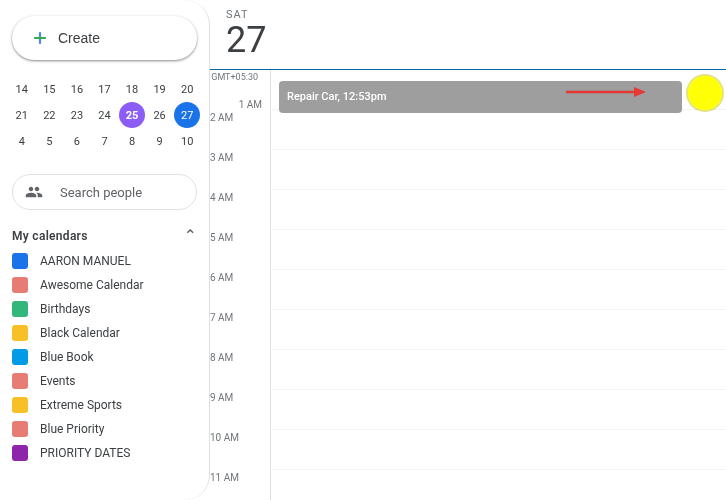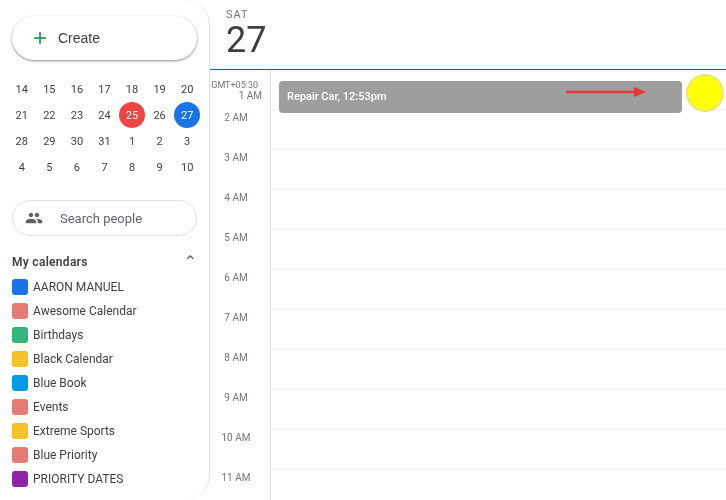--- a/index.html
+++ b/index.html
@@ -59,23 +59,23 @@
       display: flex;
       align-items: center;
       justify-content: center;
       font-size: 11px;
       color: #3c4043;
       border-radius: 50%;
       cursor: pointer;
     }
 
     .mini-cal-cell.today {
-      background: #ef4444;
+      background: #8b5cf6;
       color: #fff;
-      font-weight: 400;
+      font-weight: 700;
     }
 
     .mini-cal-cell.highlighted {
       background: #1a73e8;
       color: #fff;
       border-radius: 50%;
     }
 
     
     .search-people {
@@ -115,21 +115,21 @@
 
     .chevron-icon {
       font-size: 16px;
       color: #5f6368;
     }
 
     .calendar-item {
       display: flex;
       align-items: center;
       padding: 4px 12px;
-      gap: 5px;
+      gap: 12px;
       cursor: pointer;
       border-radius: 0 20px 20px 0;
       margin-right: 8px;
     }
 
     .cal-checkbox {
       width: 16px;
       height: 16px;
       border: 2px solid;
       border-radius: 3px;
@@ -179,21 +179,21 @@
     .time-col {
       width: 60px;
       min-width: 60px;
       padding-top: 0;
     }
 
     .time-slot {
       height: 40px;
       display: flex;
       align-items: flex-start;
-      justify-content: center;
+      justify-content: space-between;
       padding-right: 8px;
       padding-top: 2px;
       position: relative;
     }
 
     .time-label {
       font-size: 10px;
       color: #70757a;
       white-space: nowrap;
     }
@@ -283,29 +283,20 @@
       <div class="mini-cal-row">
         <div class="mini-cal-cell">21</div>
         <div class="mini-cal-cell">22</div>
         <div class="mini-cal-cell">23</div>
         <div class="mini-cal-cell">24</div>
         <div class="mini-cal-cell today">25</div>
         <div class="mini-cal-cell">26</div>
         <div class="mini-cal-cell highlighted">27</div>
       </div>
       <div class="mini-cal-row">
-        <div class="mini-cal-cell">28</div>
-        <div class="mini-cal-cell">29</div>
-        <div class="mini-cal-cell">30</div>
-        <div class="mini-cal-cell">31</div>
-        <div class="mini-cal-cell">1</div>
-        <div class="mini-cal-cell">2</div>
-        <div class="mini-cal-cell">3</div>
-      </div>
-      <div class="mini-cal-row">
         <div class="mini-cal-cell">4</div>
         <div class="mini-cal-cell">5</div>
         <div class="mini-cal-cell">6</div>
         <div class="mini-cal-cell">7</div>
         <div class="mini-cal-cell">8</div>
         <div class="mini-cal-cell">9</div>
         <div class="mini-cal-cell">10</div>
       </div>
     </div>
   </div>

